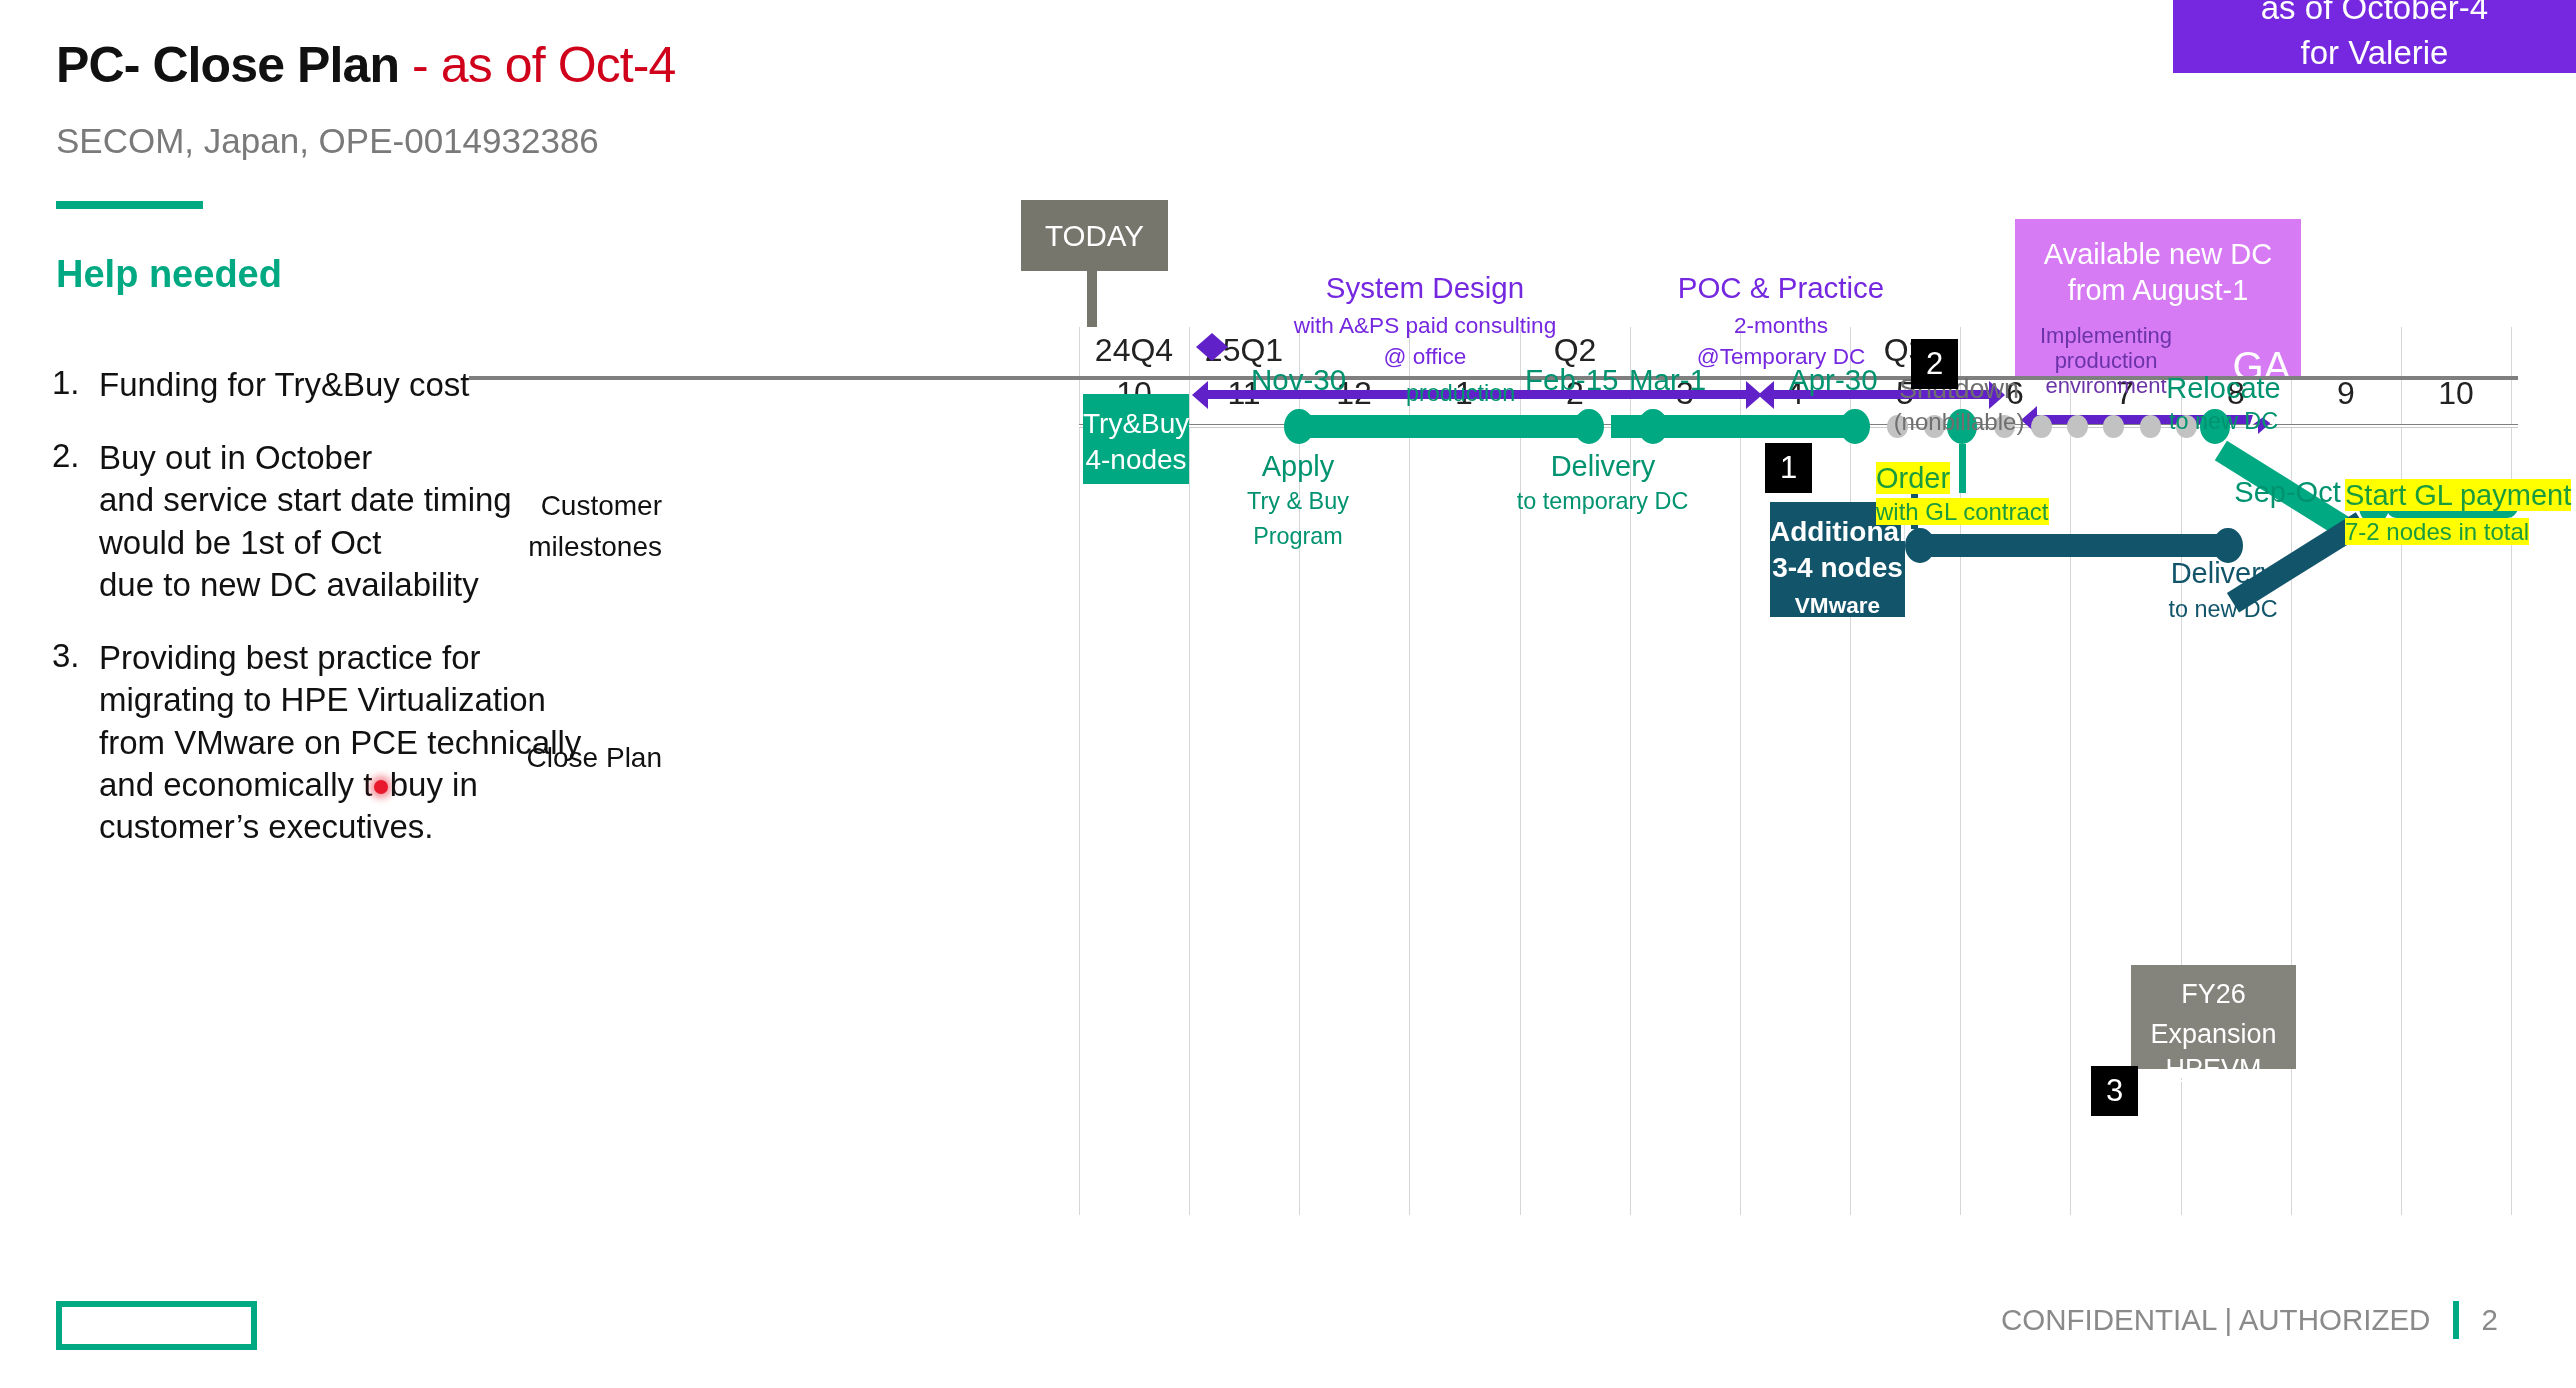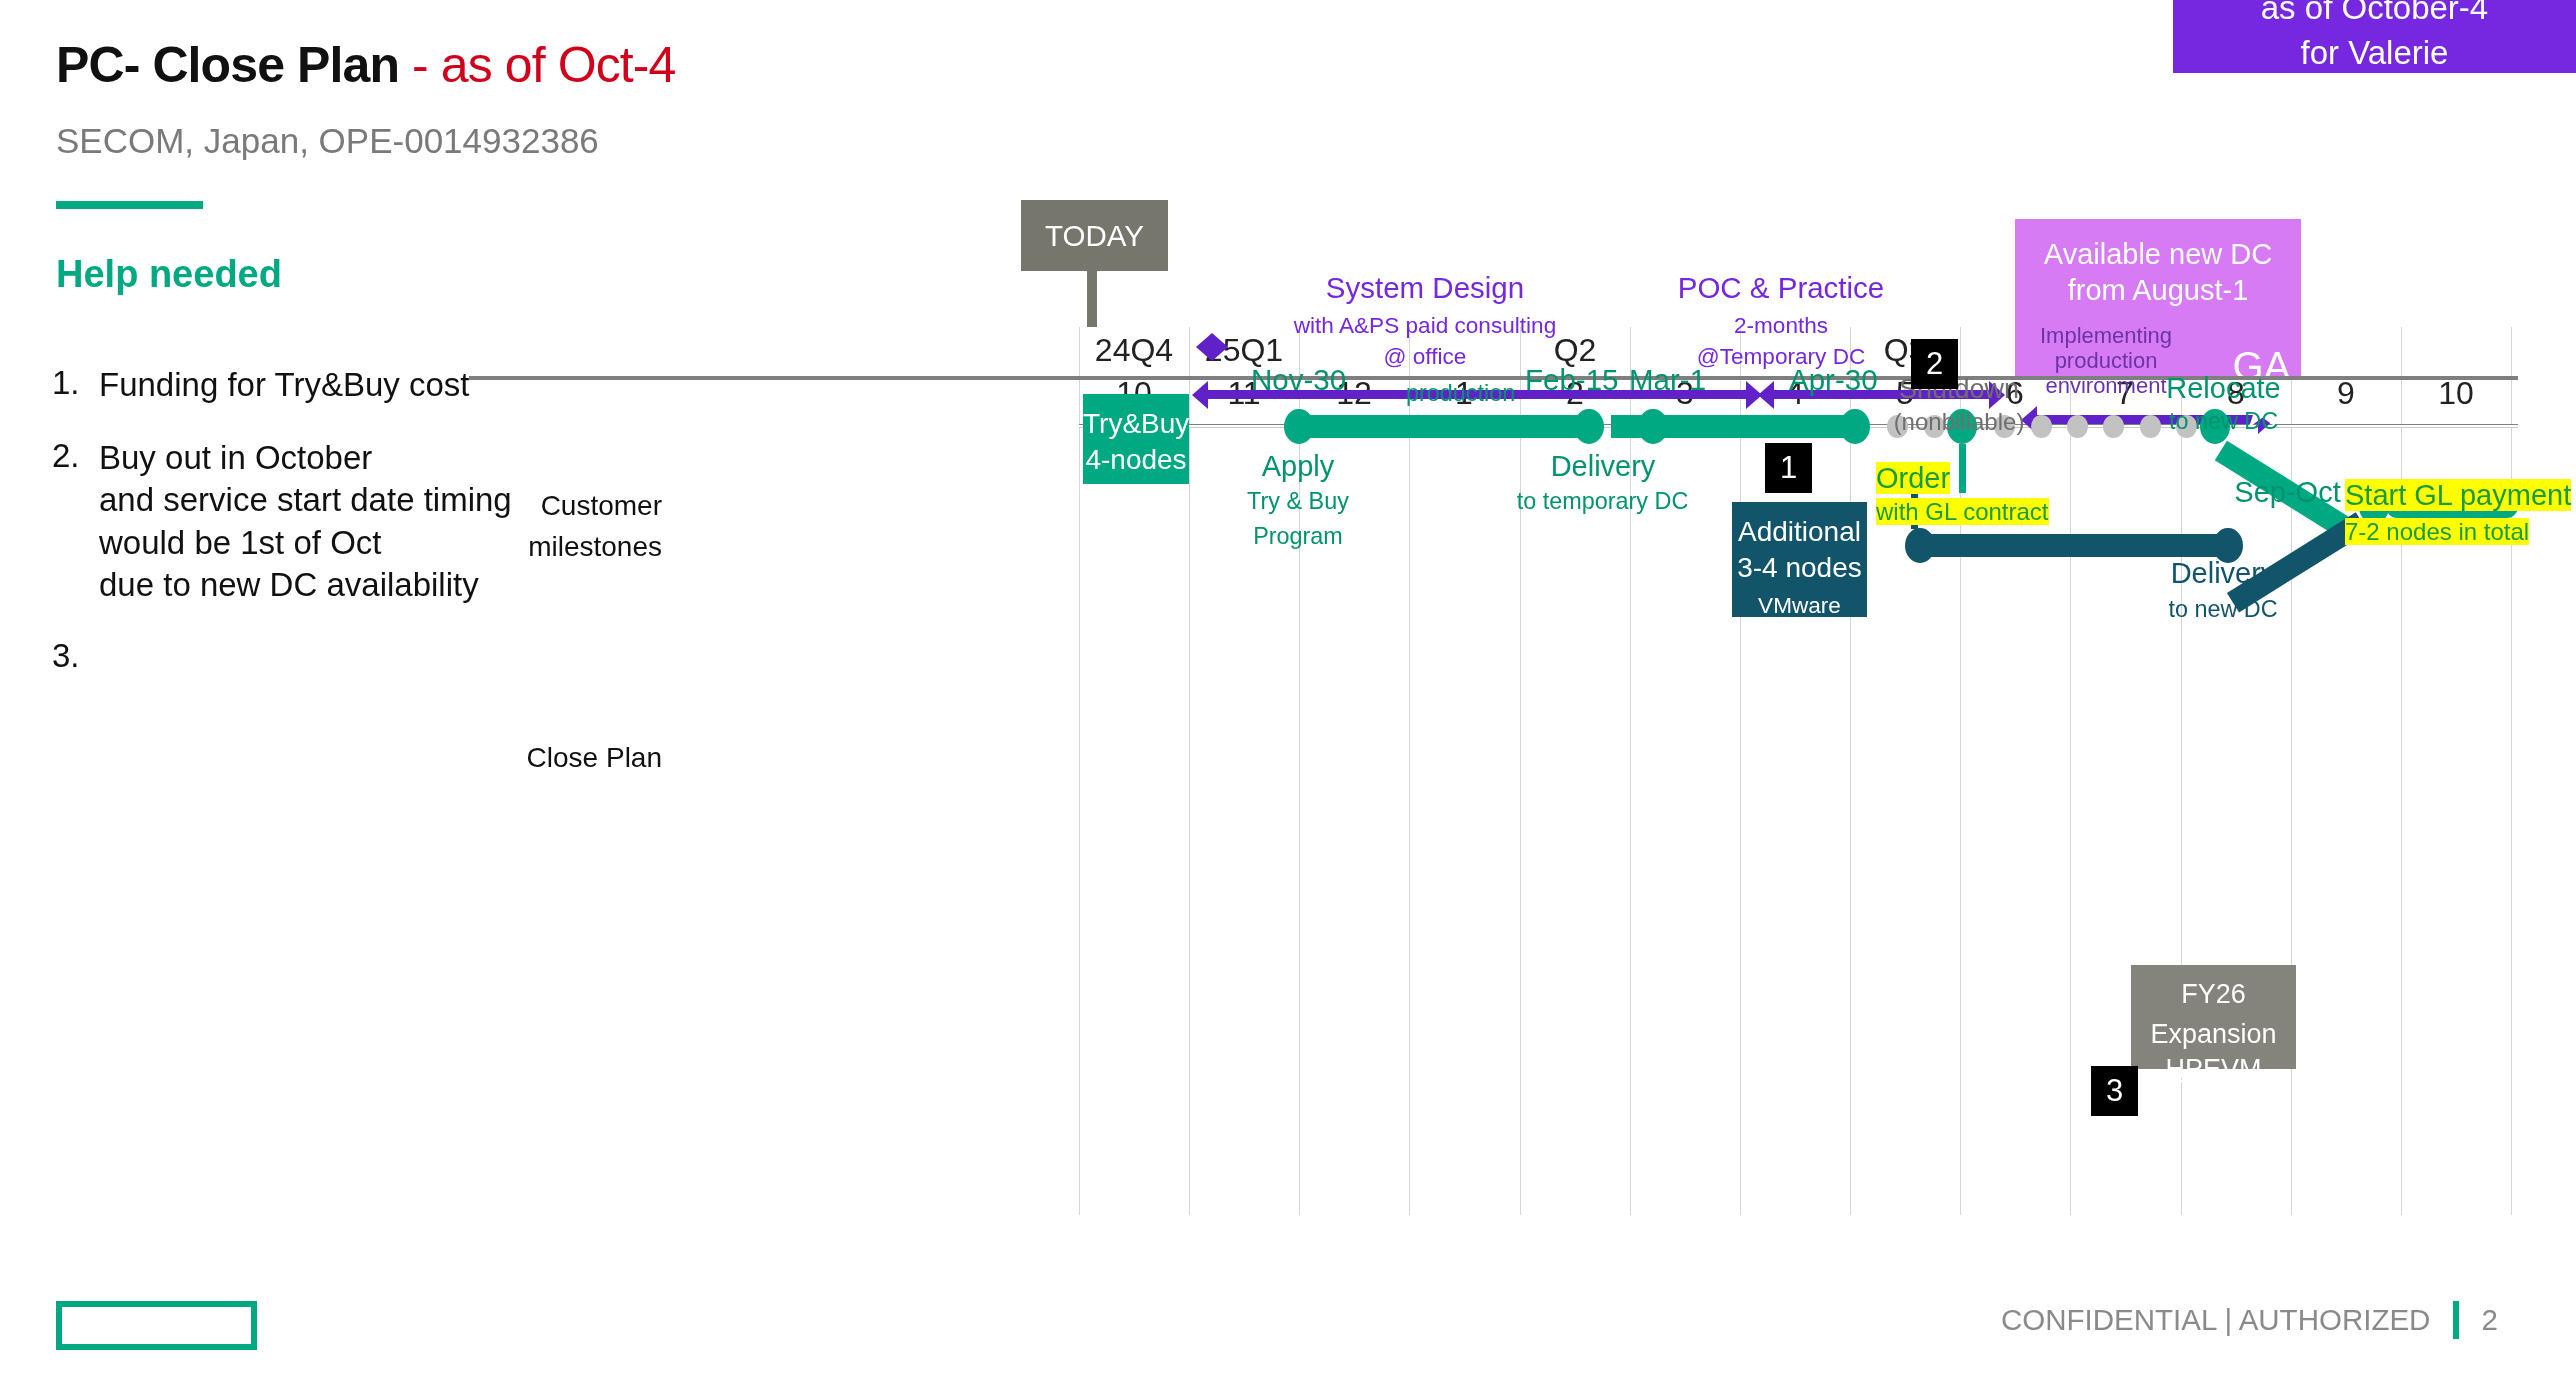--- a/index.html
+++ b/index.html
@@ -128,20 +128,29 @@
     <div class="help-text">
       <span class="ln">Buy out in October</span>
       <span class="ln">and service start date timing</span>
       <span class="ln">would be 1st of Oct</span>
       <span class="ln">due to new DC availability</span>
     </div>
   </div>
 
   <div class="help-item">
     <div class="help-num">3.</div>
+    <div class="help-text">
+      <span class="ln">Providing best practice for</span>
+      <span class="ln">migrating to HPE Virtualization</span>
+      <span class="ln">from VMware on PCE technically</span>
+      <span class="ln">
+        <span>and economically t</span><span class="red-dot"></span><span>buy in</span>
+      </span>
+      <span class="ln">customer’s executives.</span>
+    </div>
   </div>
 
 </div>
 
 <div class="abs" id="logo-box"></div>
 
 <div class="abs" id="footer">
   <span>CONFIDENTIAL | AUTHORIZED</span>
   <span id="footer-bar"></span>
   <span>2</span>
@@ -226,21 +235,21 @@
   <div class="parrow" style="left:887px;top:190px;width:215px;"></div>
 
   <div id="mid-rule"></div>
 
   <div class="gbox" style="left:196px;top:194px;width:106px;height:90px;">
     <div class="b1">Try&amp;Buy</div>
     <div class="b1" style="padding-top:0">4-nodes</div>
     <div class="b2">VMware</div>
   </div>
 
-  <div class="tbox" style="left:845px;top:302px;width:135px;height:115px;">
+  <div class="tbox" style="left:883px;top:302px;width:135px;height:115px;font-weight:bold;">
     <div class="b1">Additional</div>
     <div class="b1" style="padding-top:0">3-4 nodes</div>
     <div class="b2">VMware</div>
   </div>
 
   <div class="bar" style="left:423px;top:215px;width:269px;"></div>
   <div class="bar" style="left:724px;top:215px;width:33px;"></div>
   <div class="bar" style="left:768px;top:215px;width:193px;"></div>
 
   <div class="node" style="left:397px;top:209px;"></div>

